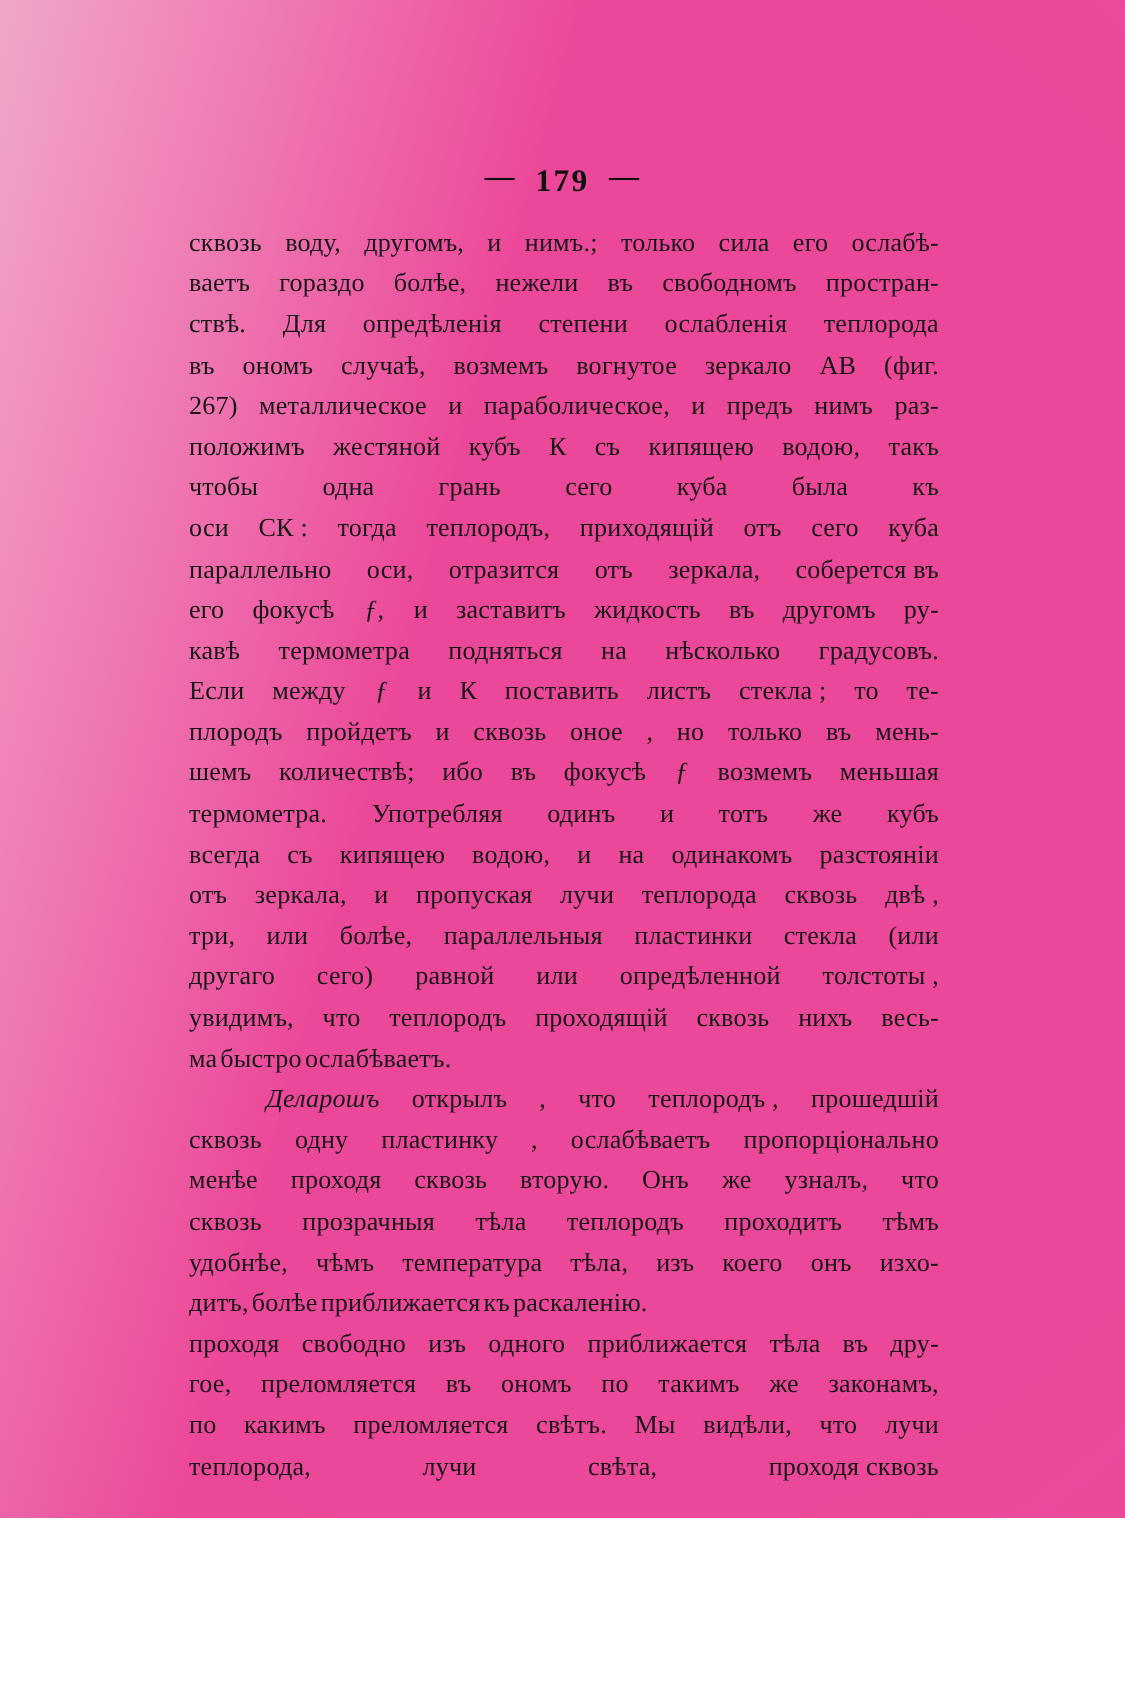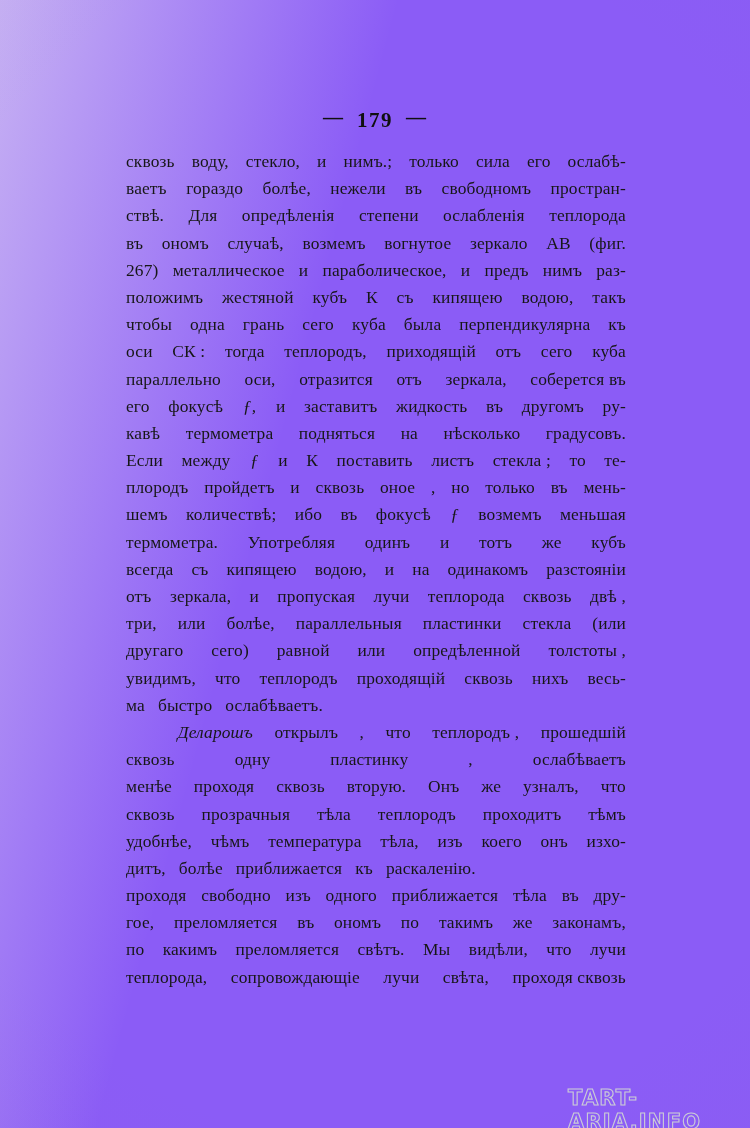--- a/index.html
+++ b/index.html
@@ -3,22 +3,22 @@
 <meta charset="utf-8">
 <style>
   html, body {
     margin: 0;
     padding: 0;
     background: #ffffff;
   }
   #page {
     position: relative;
     width: 750px;
-    height: 1128px;
-    background: #8b5cf6;
+    height: 1012px;
+    background: #ec4899;
     overflow: hidden;
     font-family: "Liberation Serif", "DejaVu Serif", serif;
     color: #141414;
     text-decoration: underline;
   }
 
   
   #paper-texture {
     position: absolute;
     inset: 0;
@@ -81,21 +81,21 @@
   }
   
   .line.flush {
     justify-content: flex-start;
     width: 500px;
   }
   .line .w {
     white-space: pre;
   }
   .line.flush .w + .w {
-    margin-left: 13px;
+    margin-left: 2px;
   }
   .indent {
     display: inline-block;
     width: 30px;
   }
   .it {
     font-style: italic;
   }
   .sym {
     font-style: italic;
@@ -125,53 +125,53 @@
 <div id="page">
 
   <div id="paper-texture"></div>
 
   <div id="folio">
     <span class="dash">—</span><span class="num">179</span><span class="dash">—</span>
   </div>
 
   <div id="textblock">
       <div class="para">
-        <div class="line just"><span class="w">сквозь</span><span class="w">воду,</span><span class="w">стекло,</span><span class="w">и</span><span class="w">нимъ.;</span><span class="w">только</span><span class="w">сила</span><span class="w">его</span><span class="w">ослабѣ-</span></div>
+        <div class="line just"><span class="w">сквозь</span><span class="w">воду,</span><span class="w">другомъ,</span><span class="w">и</span><span class="w">нимъ.;</span><span class="w">только</span><span class="w">сила</span><span class="w">его</span><span class="w">ослабѣ-</span></div>
         <div class="line just"><span class="w">ваетъ</span><span class="w">гораздо</span><span class="w">болѣе,</span><span class="w">нежели</span><span class="w">въ</span><span class="w">свободномъ</span><span class="w">простран-</span></div>
         <div class="line just"><span class="w">ствѣ.</span><span class="w">Для</span><span class="w">опредѣленія</span><span class="w">степени</span><span class="w">ослабленія</span><span class="w">теплорода</span></div>
         <div class="line just"><span class="w">въ</span><span class="w">ономъ</span><span class="w">случаѣ,</span><span class="w">возмемъ</span><span class="w">вогнутое</span><span class="w">зеркало</span><span class="w">АВ</span><span class="w">(фиг.</span></div>
         <div class="line just"><span class="w">267)</span><span class="w">металлическое</span><span class="w">и</span><span class="w">параболическое,</span><span class="w">и</span><span class="w">предъ</span><span class="w">нимъ</span><span class="w">раз-</span></div>
         <div class="line just"><span class="w">положимъ</span><span class="w">жестяной</span><span class="w">кубъ</span><span class="w">К</span><span class="w">съ</span><span class="w">кипящею</span><span class="w">водою,</span><span class="w">такъ</span></div>
-        <div class="line just"><span class="w">чтобы</span><span class="w">одна</span><span class="w">грань</span><span class="w">сего</span><span class="w">куба</span><span class="w">была</span><span class="w">перпендикулярна</span><span class="w">къ</span></div>
+        <div class="line just"><span class="w">чтобы</span><span class="w">одна</span><span class="w">грань</span><span class="w">сего</span><span class="w">куба</span><span class="w">была</span><span class="w">къ</span></div>
         <div class="line just"><span class="w">оси</span><span class="w">СК :</span><span class="w">тогда</span><span class="w">теплородъ,</span><span class="w">приходящій</span><span class="w">отъ</span><span class="w">сего</span><span class="w">куба</span></div>
         <div class="line just"><span class="w">параллельно</span><span class="w">оси,</span><span class="w">отразится</span><span class="w">отъ</span><span class="w">зеркала,</span><span class="w">соберется въ</span></div>
         <div class="line just"><span class="w">его</span><span class="w">фокусѣ</span><span class="w sym">ƒ,</span><span class="w">и</span><span class="w">заставитъ</span><span class="w">жидкость</span><span class="w">въ</span><span class="w">другомъ</span><span class="w">ру-</span></div>
         <div class="line just"><span class="w">кавѣ</span><span class="w">термометра</span><span class="w">подняться</span><span class="w">на</span><span class="w">нѣсколько</span><span class="w">градусовъ.</span></div>
         <div class="line just"><span class="w">Если</span><span class="w">между</span><span class="w sym">ƒ</span><span class="w">и</span><span class="w">К</span><span class="w">поставить</span><span class="w">листъ</span><span class="w">стекла ;</span><span class="w">то</span><span class="w">те-</span></div>
         <div class="line just"><span class="w">плородъ</span><span class="w">пройдетъ</span><span class="w">и</span><span class="w">сквозь</span><span class="w">оное</span><span class="w">,</span><span class="w">но</span><span class="w">только</span><span class="w">въ</span><span class="w">мень-</span></div>
         <div class="line just"><span class="w">шемъ</span><span class="w">количествѣ;</span><span class="w">ибо</span><span class="w">въ</span><span class="w">фокусѣ</span><span class="w sym">ƒ</span><span class="w">возмемъ</span><span class="w">меньшая</span></div>
         <div class="line just"><span class="w">термометра.</span><span class="w">Употребляя</span><span class="w">одинъ</span><span class="w">и</span><span class="w">тотъ</span><span class="w">же</span><span class="w">кубъ</span></div>
         <div class="line just"><span class="w">всегда</span><span class="w">съ</span><span class="w">кипящею</span><span class="w">водою,</span><span class="w">и</span><span class="w">на</span><span class="w">одинакомъ</span><span class="w">разстояніи</span></div>
         <div class="line just"><span class="w">отъ</span><span class="w">зеркала,</span><span class="w">и</span><span class="w">пропуская</span><span class="w">лучи</span><span class="w">теплорода</span><span class="w">сквозь</span><span class="w">двѣ ,</span></div>
         <div class="line just"><span class="w">три,</span><span class="w">или</span><span class="w">болѣе,</span><span class="w">параллельныя</span><span class="w">пластинки</span><span class="w">стекла</span><span class="w">(или</span></div>
         <div class="line just"><span class="w">другаго</span><span class="w">сего)</span><span class="w">равной</span><span class="w">или</span><span class="w">опредѣленной</span><span class="w">толстоты ,</span></div>
         <div class="line just"><span class="w">увидимъ,</span><span class="w">что</span><span class="w">теплородъ</span><span class="w">проходящій</span><span class="w">сквозь</span><span class="w">нихъ</span><span class="w">весь-</span></div>
         <div class="line flush"><span class="w">ма</span><span class="w">быстро</span><span class="w">ослабѣваетъ.</span></div>
       </div>
       <div class="para">
         <div class="line just"><span class="indent"></span><span class="w it">Деларошъ</span><span class="w">открылъ</span><span class="w">,</span><span class="w">что</span><span class="w">теплородъ ,</span><span class="w">прошедшій</span></div>
-        <div class="line just"><span class="w">сквозь</span><span class="w">одну</span><span class="w">пластинку</span><span class="w">,</span><span class="w">ослабѣваетъ</span></div>
+        <div class="line just"><span class="w">сквозь</span><span class="w">одну</span><span class="w">пластинку</span><span class="w">,</span><span class="w">ослабѣваетъ</span><span class="w">пропорціонально</span></div>
         <div class="line just"><span class="w">менѣе</span><span class="w">проходя</span><span class="w">сквозь</span><span class="w">вторую.</span><span class="w">Онъ</span><span class="w">же</span><span class="w">узналъ,</span><span class="w">что</span></div>
         <div class="line just"><span class="w">сквозь</span><span class="w">прозрачныя</span><span class="w">тѣла</span><span class="w">теплородъ</span><span class="w">проходитъ</span><span class="w">тѣмъ</span></div>
         <div class="line just"><span class="w">удобнѣе,</span><span class="w">чѣмъ</span><span class="w">температура</span><span class="w">тѣла,</span><span class="w">изъ</span><span class="w">коего</span><span class="w">онъ</span><span class="w">изхо-</span></div>
         <div class="line flush"><span class="w">дитъ,</span><span class="w">болѣе</span><span class="w">приближается</span><span class="w">къ</span><span class="w">раскаленію.</span></div>
       </div>
       <div class="para">
         <div class="line just"><span class="w">проходя</span><span class="w">свободно</span><span class="w">изъ</span><span class="w">одного</span><span class="w">приближается</span><span class="w">тѣла</span><span class="w">въ</span><span class="w">дру-</span></div>
         <div class="line just"><span class="w">гое,</span><span class="w">преломляется</span><span class="w">въ</span><span class="w">ономъ</span><span class="w">по</span><span class="w">такимъ</span><span class="w">же</span><span class="w">законамъ,</span></div>
         <div class="line just"><span class="w">по</span><span class="w">какимъ</span><span class="w">преломляется</span><span class="w">свѣтъ.</span><span class="w">Мы</span><span class="w">видѣли,</span><span class="w">что</span><span class="w">лучи</span></div>
-        <div class="line just"><span class="w">теплорода,</span><span class="w">сопровождающіе</span><span class="w">лучи</span><span class="w">свѣта,</span><span class="w">проходя сквозь</span></div>
+        <div class="line just"><span class="w">теплорода,</span><span class="w">лучи</span><span class="w">свѣта,</span><span class="w">проходя сквозь</span></div>
       </div>
     </div>
 
   <div id="watermark">TART-ARIA.INFO</div>
 
 </div>
 
 </body></html>

